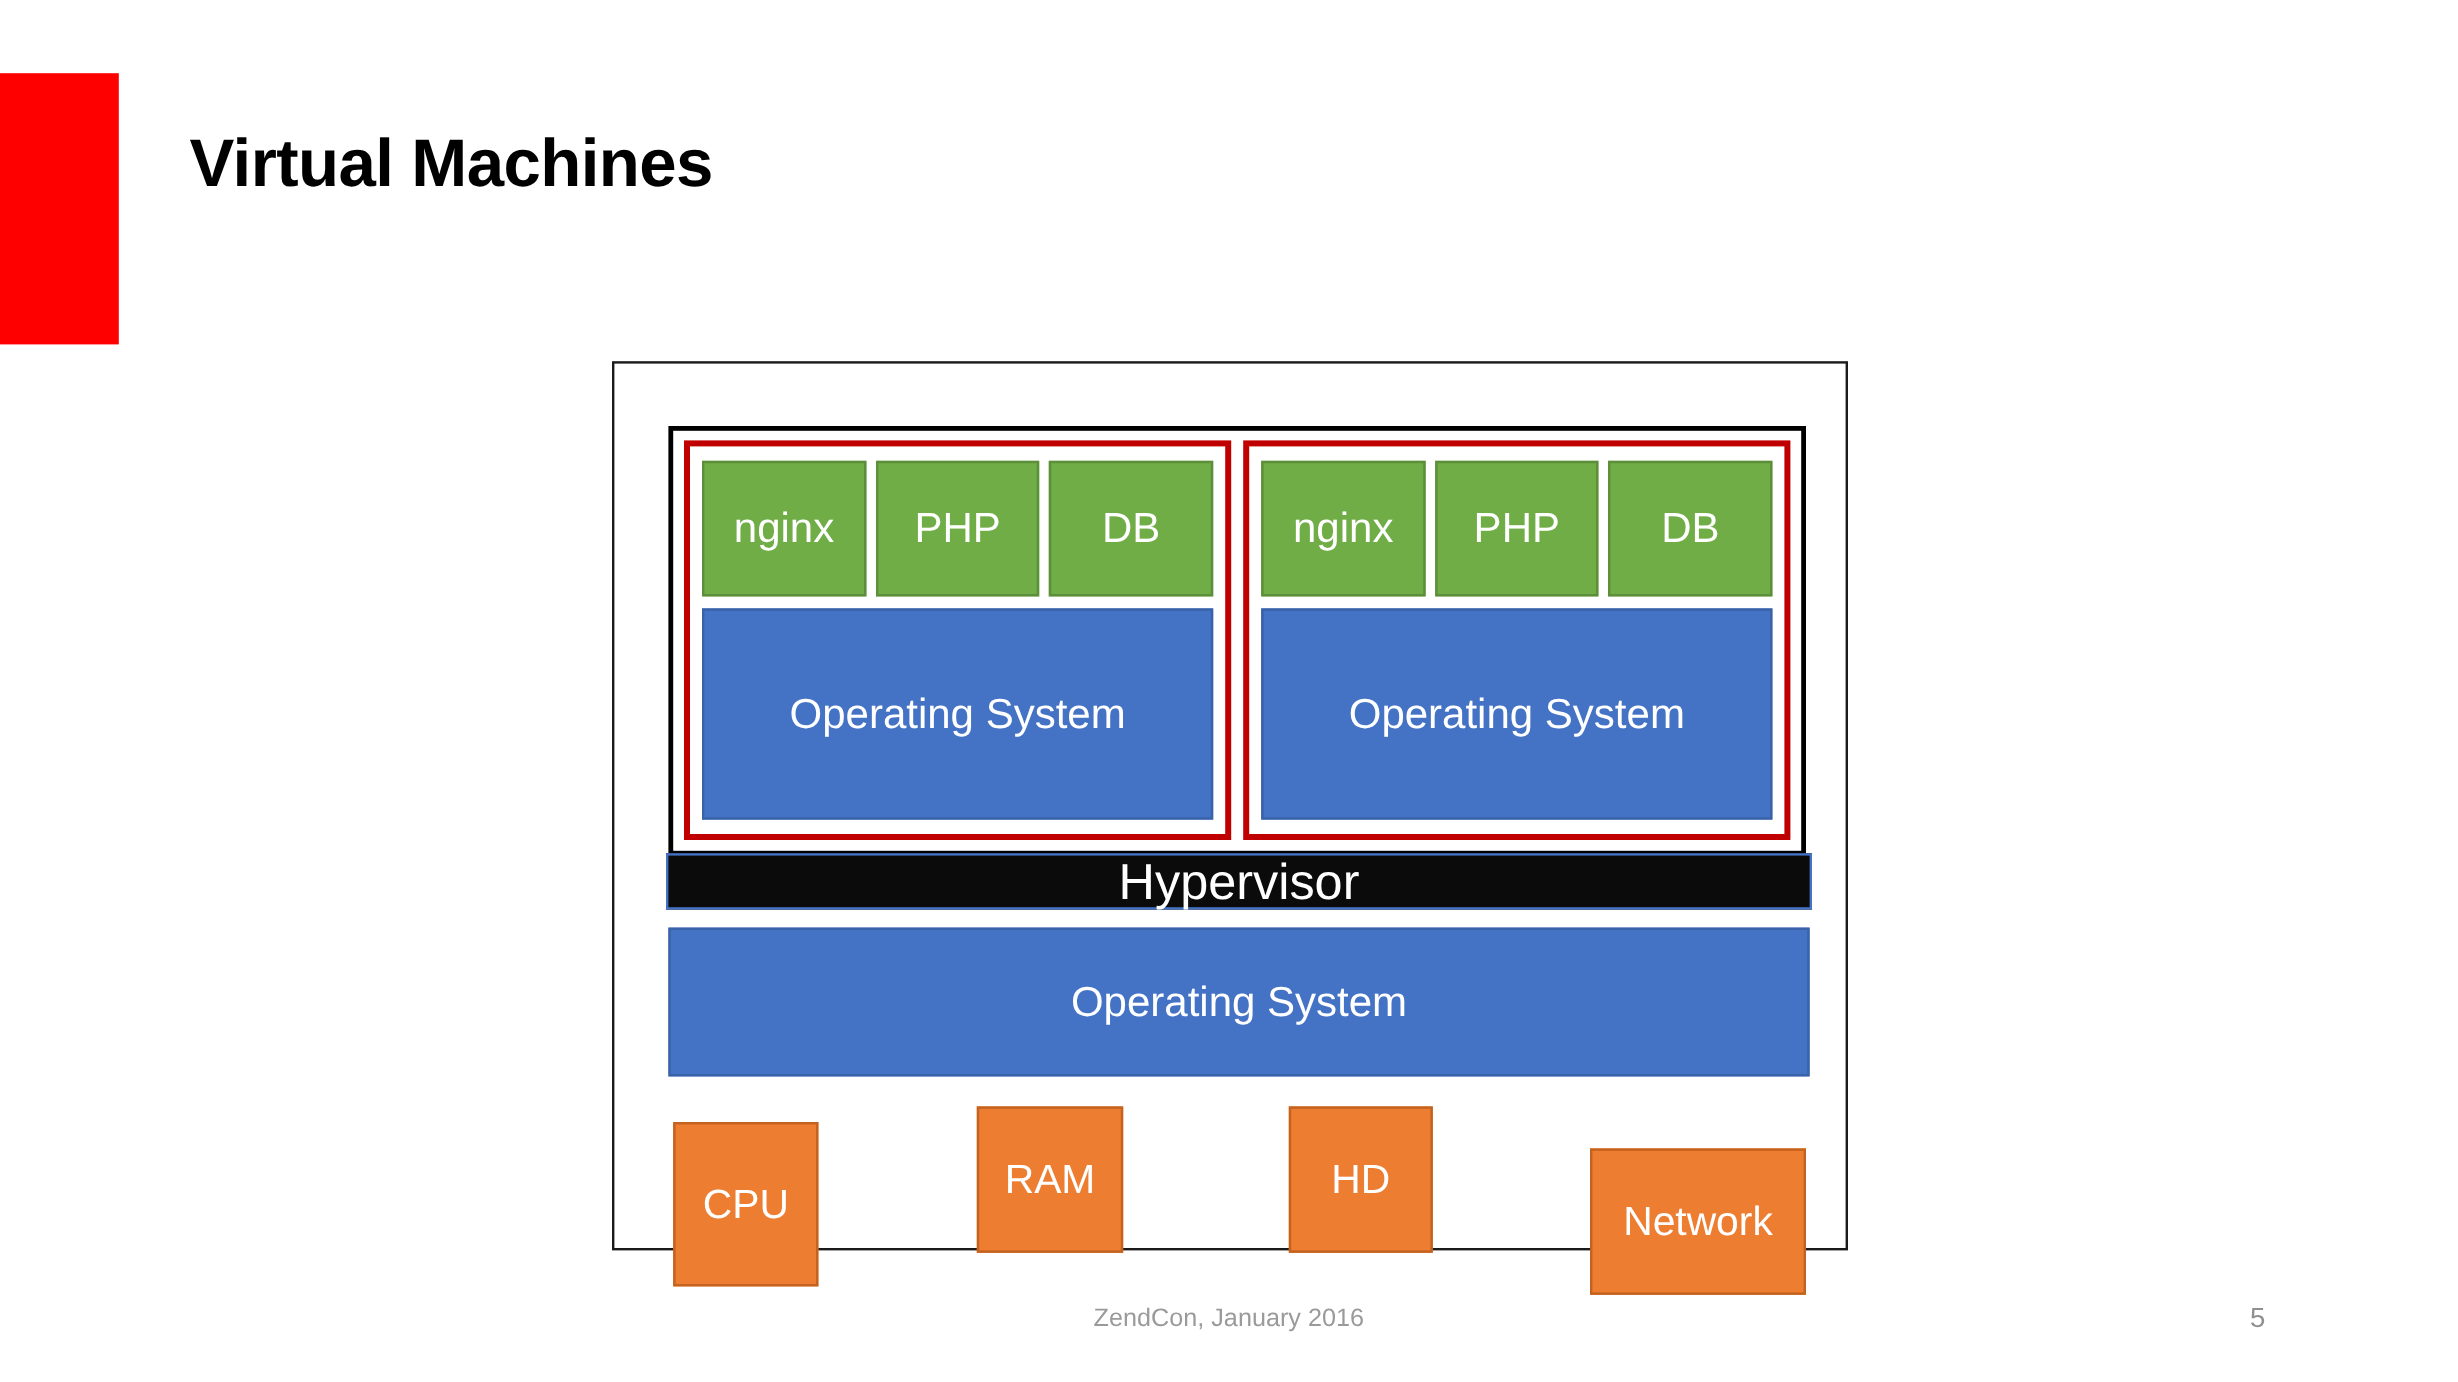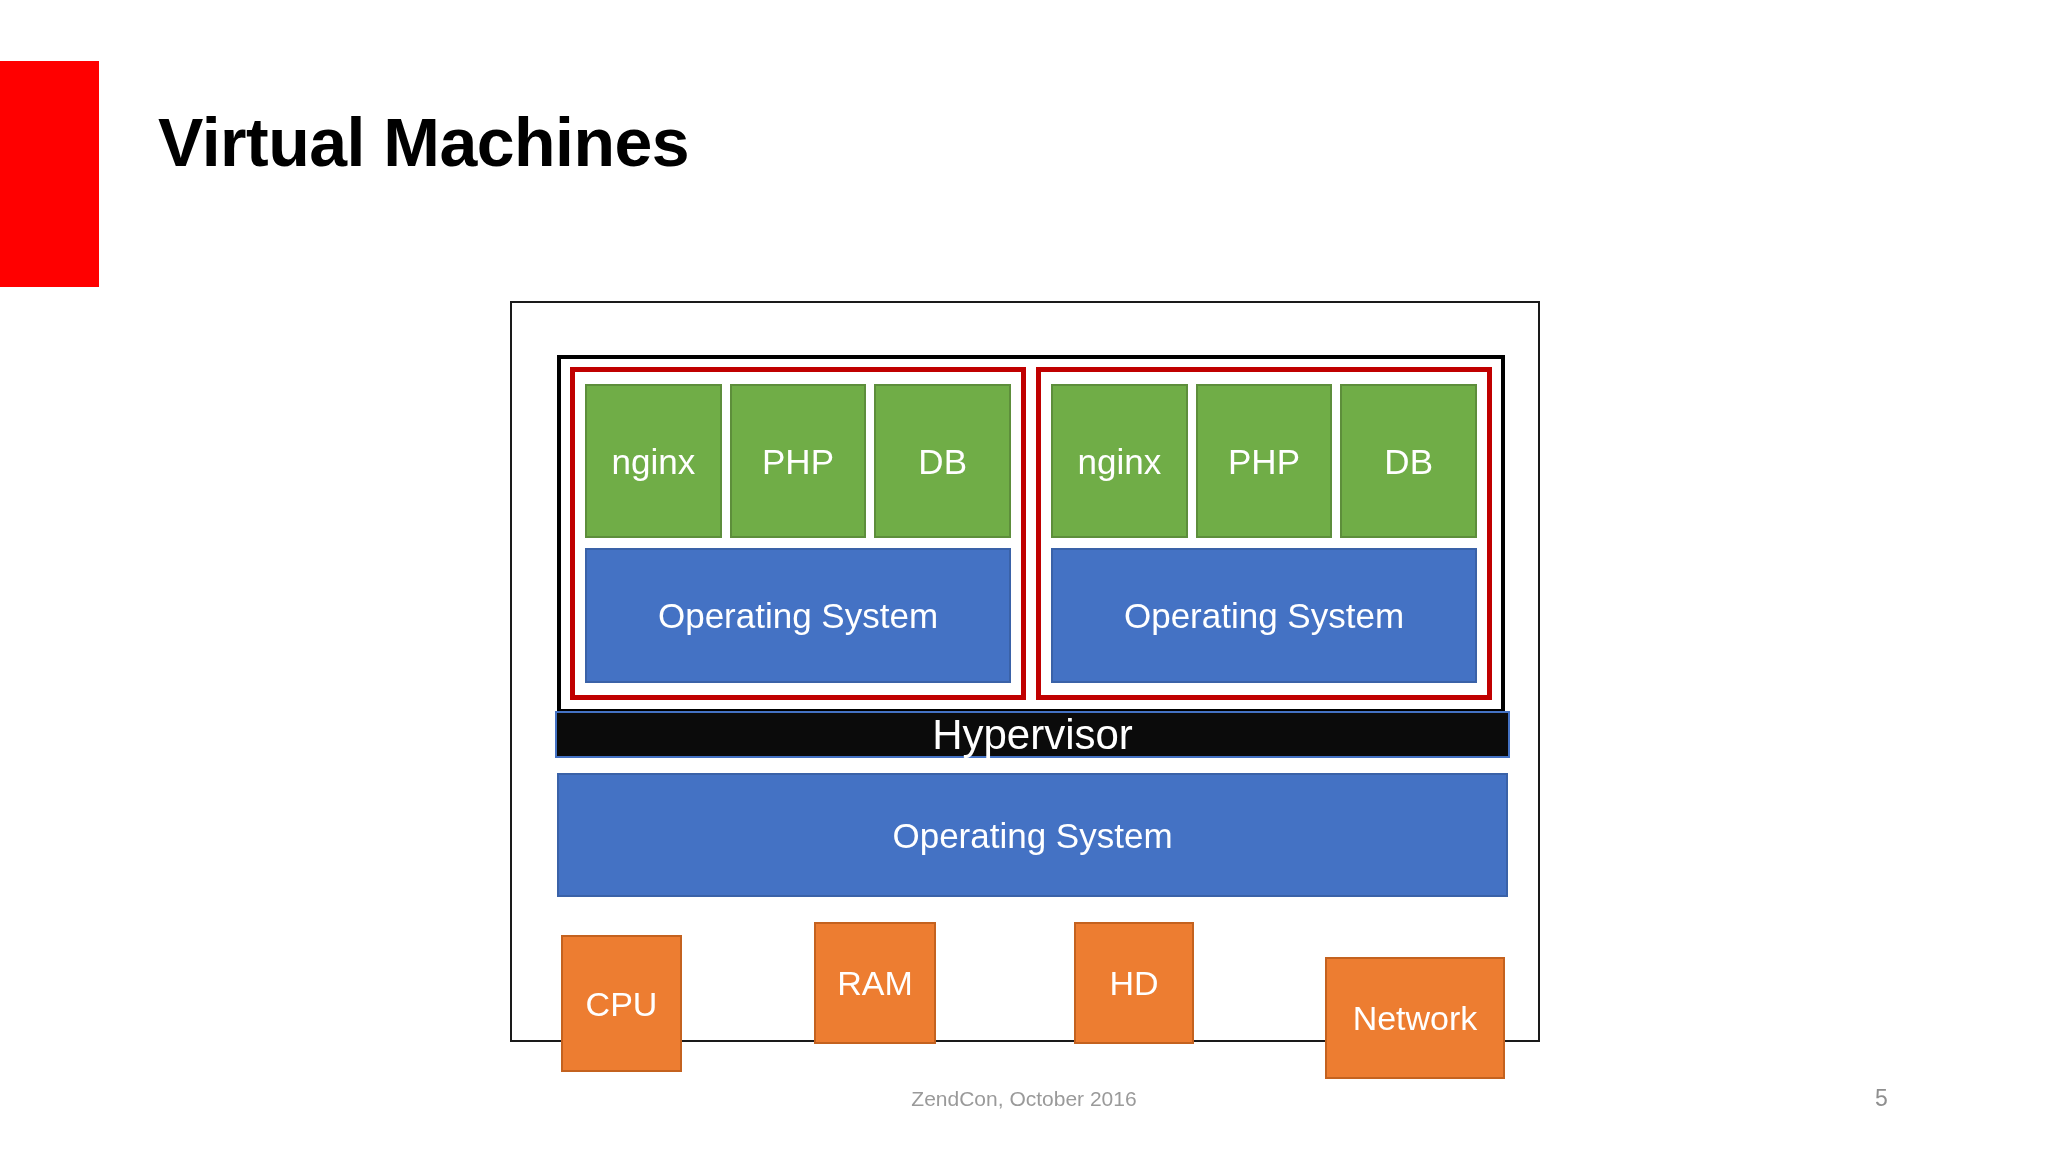--- a/index.html
+++ b/index.html
@@ -29,21 +29,21 @@
     top: 61px;
     width: 99px;
     height: 226px;
     background: #FF0000;
   }
 
   .slide-title {
     position: absolute;
     left: 158px;
     top: 108px;
-    font-size: 68px;
+    font-size: 56px;
     font-weight: bold;
     line-height: 1;
     color: #000000;
     letter-spacing: -0.5px;
     white-space: nowrap;
     font-stretch: condensed;
   }
 
   
   .footer-note {
@@ -104,21 +104,21 @@
     background: #ffffff;
     padding: 12px 10px 12px 10px;
     display: flex;
     flex-direction: column;
     gap: 10px;
   }
 
   .service-row {
     display: flex;
     gap: 8px;
-    height: 154px;
+    height: 113px;
   }
 
   .service-box {
     flex: 1 1 0;
     background: #70AD47;
     border: 2px solid #5D8E3B;
     box-sizing: border-box;
     color: #ffffff;
     font-size: 35px;
     display: flex;
@@ -234,17 +234,17 @@
 
     <div class="host-os-bar">Operating System</div>
 
     <div class="hw-box hw-cpu">CPU</div>
     <div class="hw-box hw-ram">RAM</div>
     <div class="hw-box hw-hd">HD</div>
     <div class="hw-box hw-network">Network</div>
 
   </div>
 
-  <div class="footer-note">ZendCon, October 2016</div>
+  <div class="footer-note">ZendCon, January 2016</div>
 
   <div class="footer-page">5</div>
 
 </div>
 
 </body></html>

